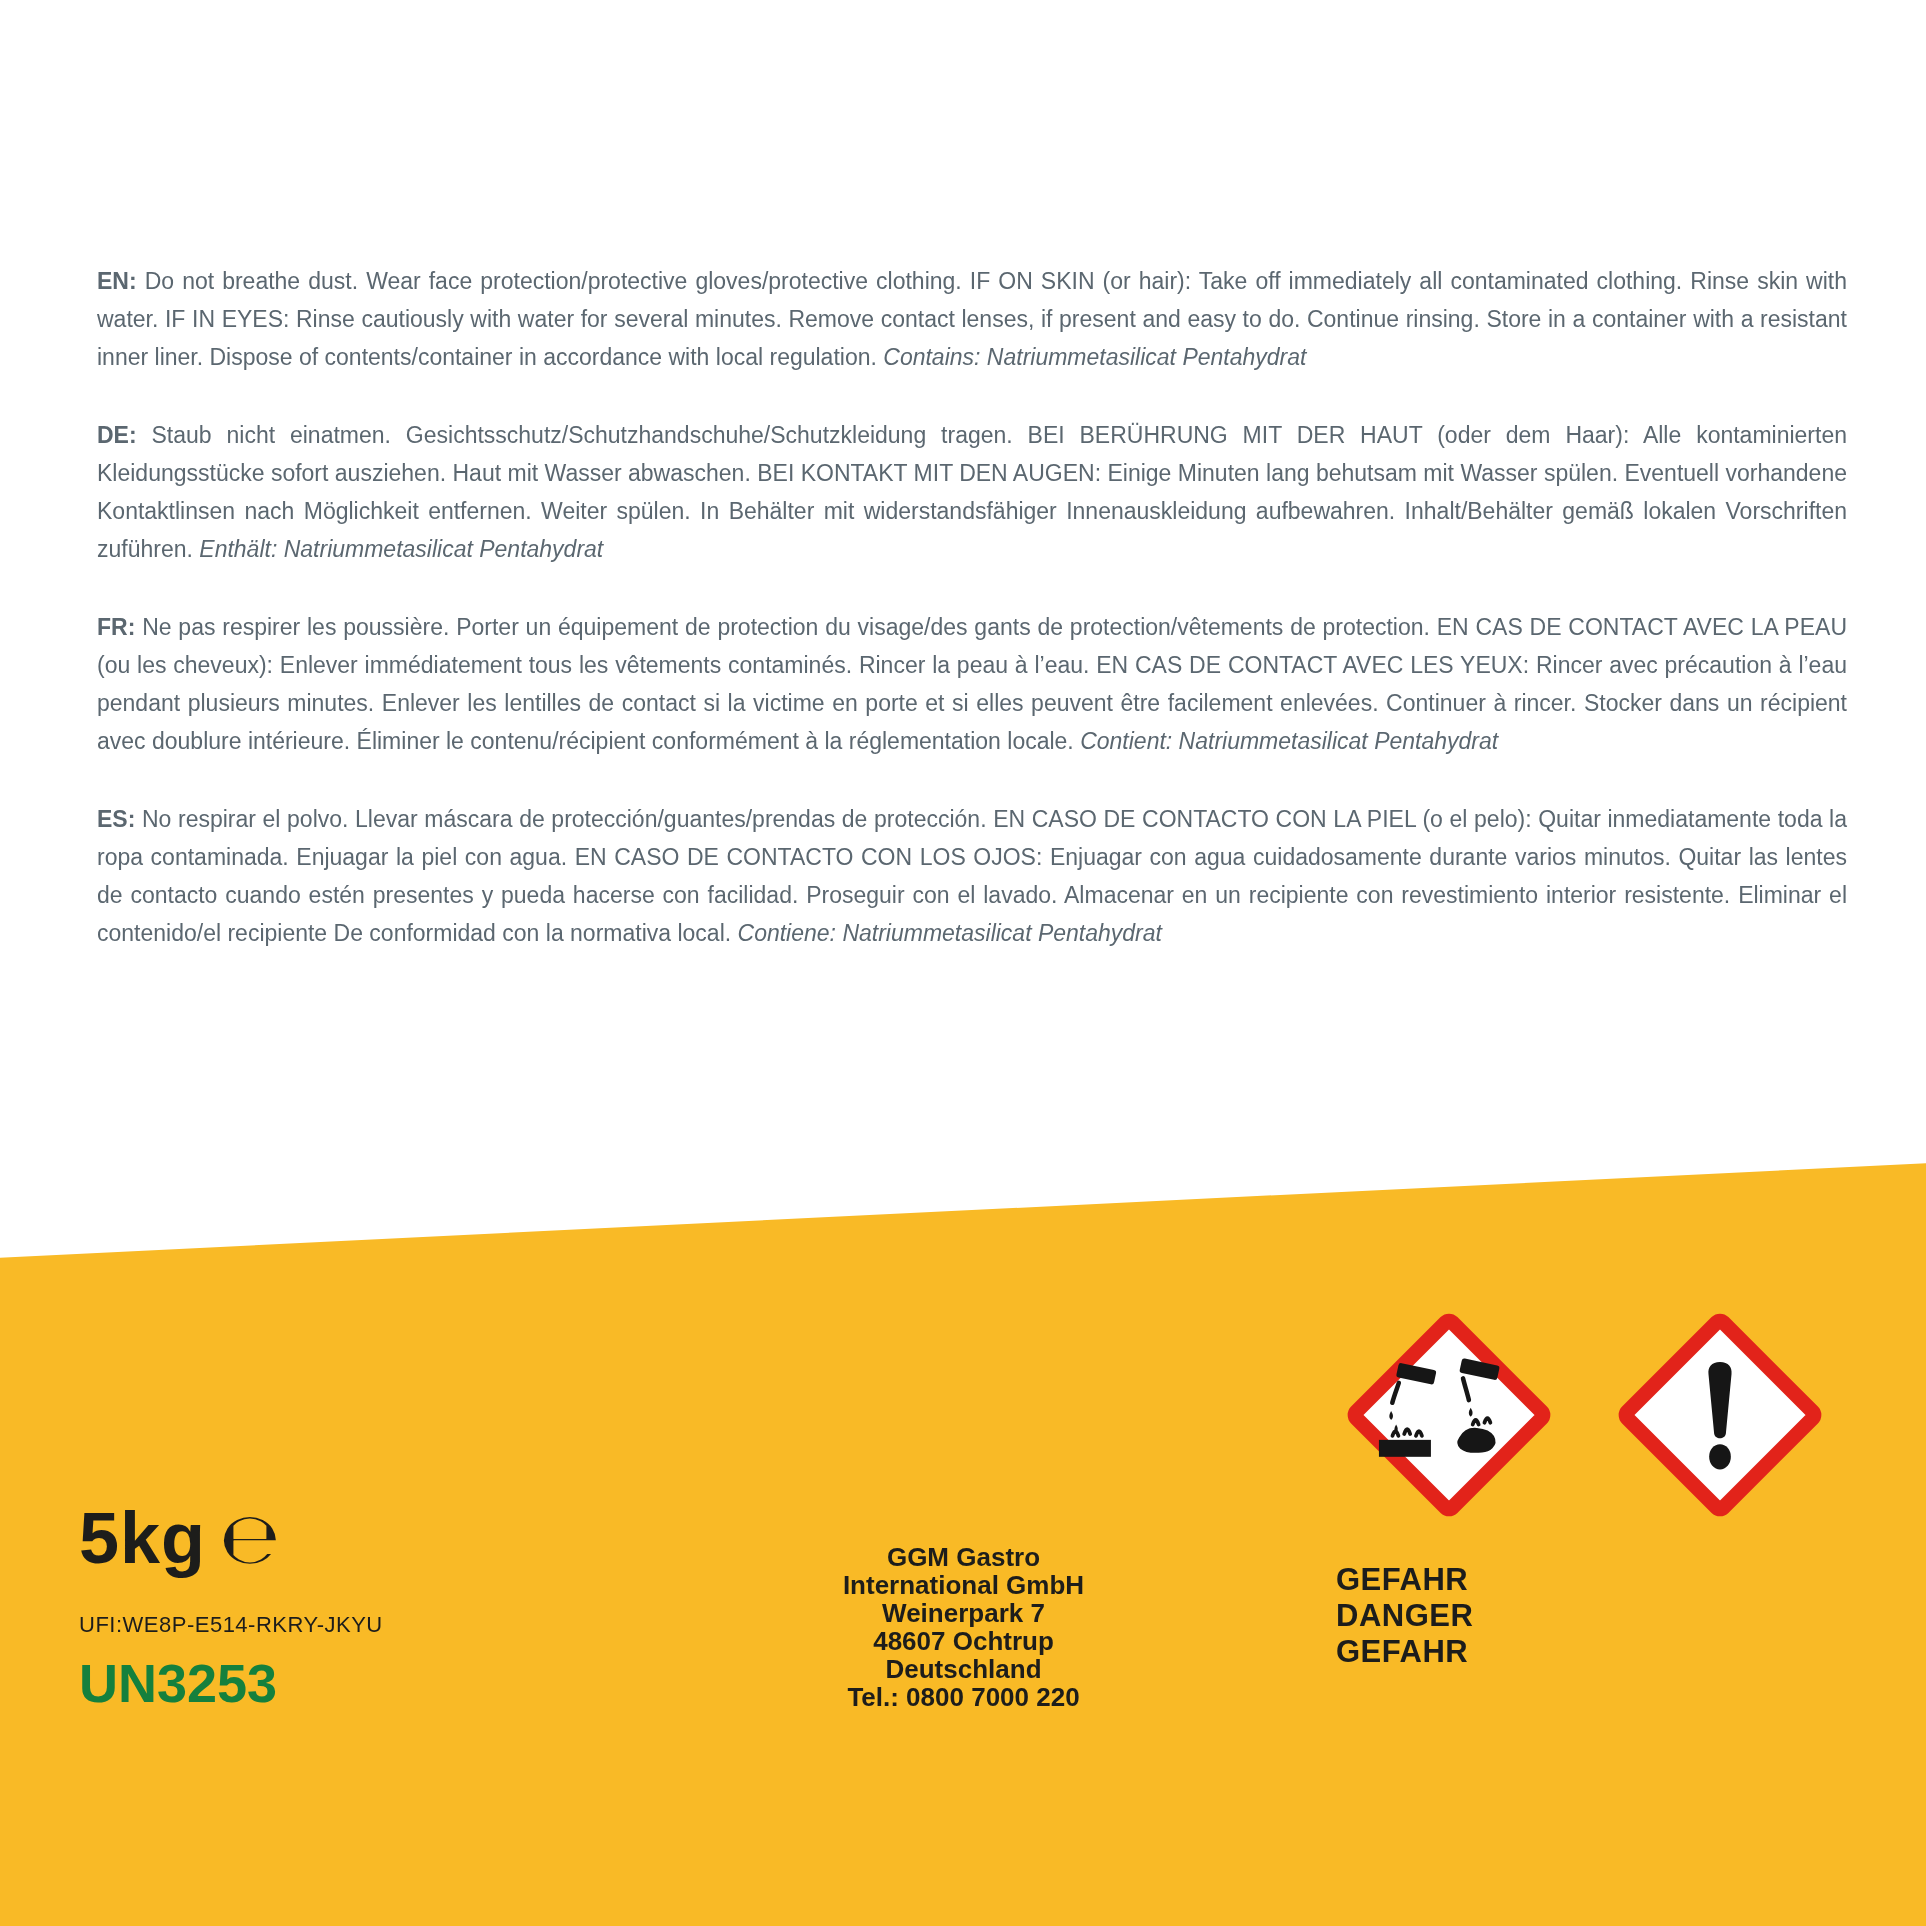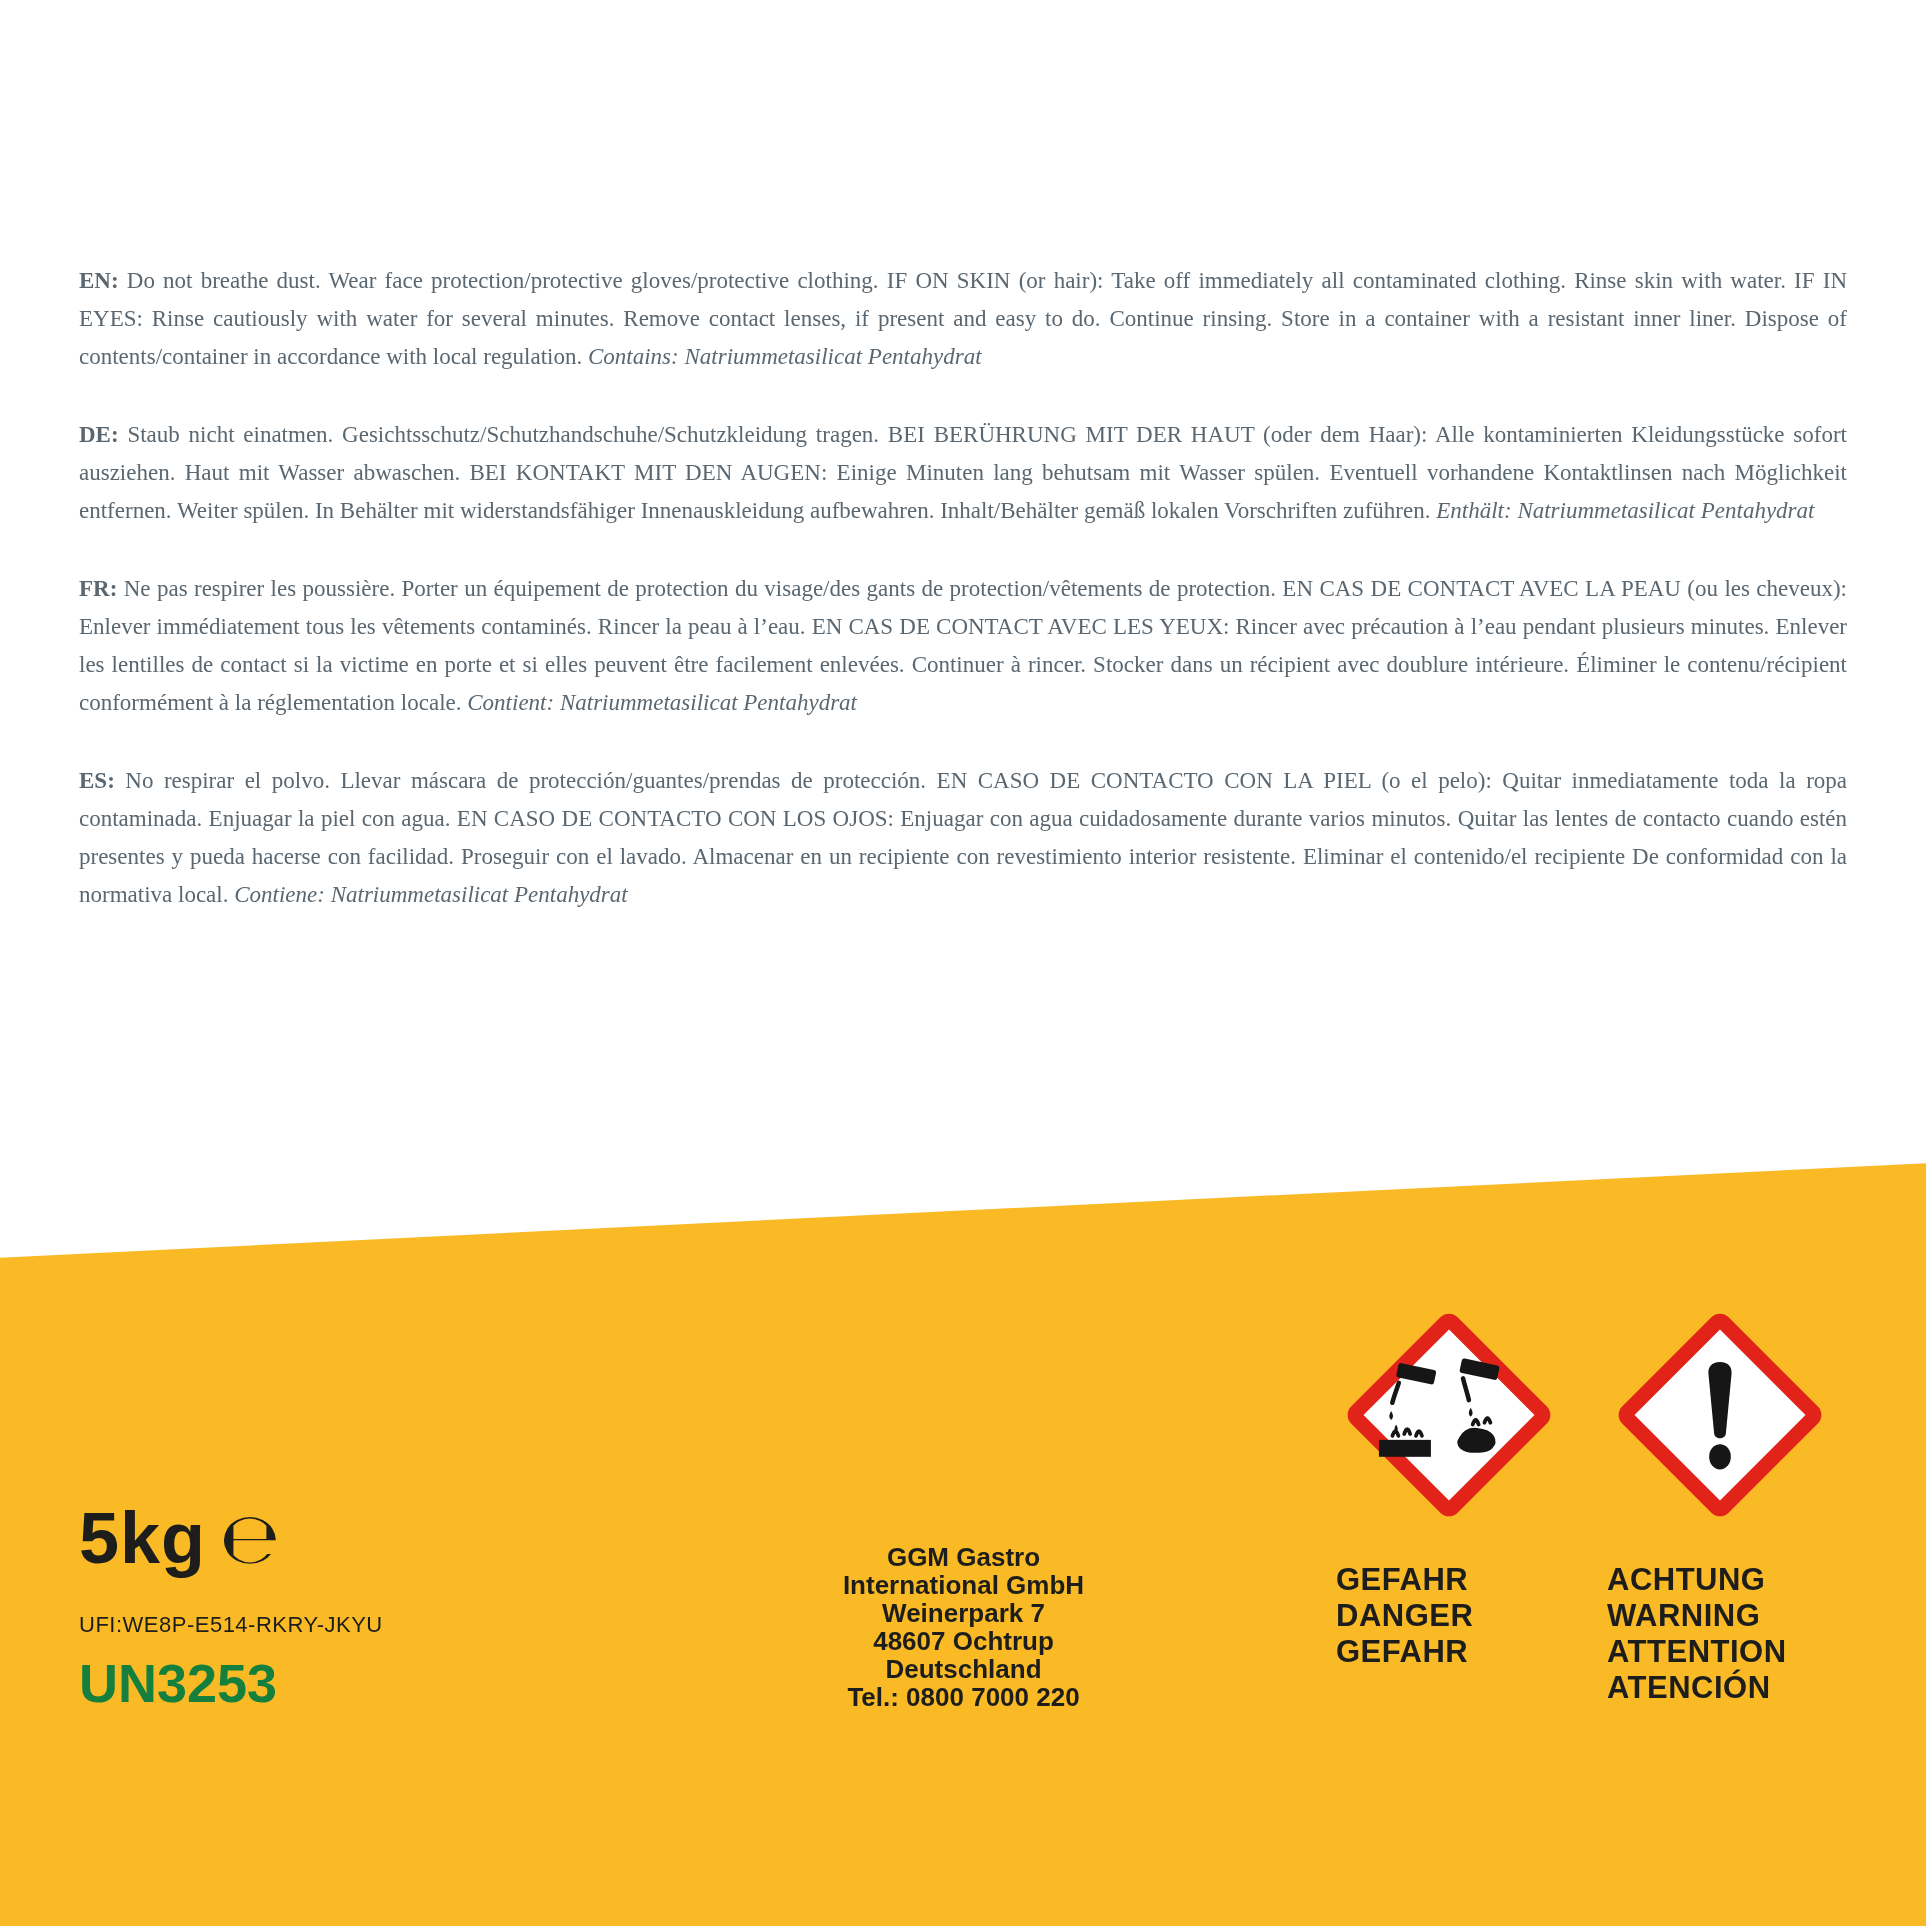--- a/index.html
+++ b/index.html
@@ -20,21 +20,21 @@
   }
 
   
   .paragraphs {
     position: absolute;
     top: 262px; left: 79px; right: 79px;
     color: #5B6770;
     font-size: 23px; line-height: 38px;
     text-align: justify;
   }
-  .para { margin: 0 0 40px 0; font-family: Liberation Serif, serif; }
+  .para { margin: 0 0 40px 18px; }
   .lang-label { font-weight: bold; }
   .contains-italic { font-style: italic; }
 
   
   .net-qty {
     position: absolute; left: 79px; top: 1502px;
     color: #1D1D1B; display: flex; align-items: flex-end;
   }
   .net-qty .value { font-weight: bold; font-size: 72px; line-height: 1; letter-spacing: 1px; }
   .net-qty .esign { font-family: "DejaVu Sans", sans-serif; font-size: 71px; line-height: 1; margin-left: 13.5px; font-weight: normal; }
@@ -127,21 +127,15 @@
       </g>
     </svg>
   </div>
 
   <div class="signal-words signal-left">
     <div>GEFAHR</div>
     <div>DANGER</div>
     <div>GEFAHR</div>
   </div>
 
-  <div class="signal-words signal-right">
-    <div>ACHTUNG</div>
-    <div>WARNING</div>
-    <div>ATTENTION</div>
-    <div>ATENCIÓN</div>
-  </div>
 
 </div>
 
 
 </body></html>

